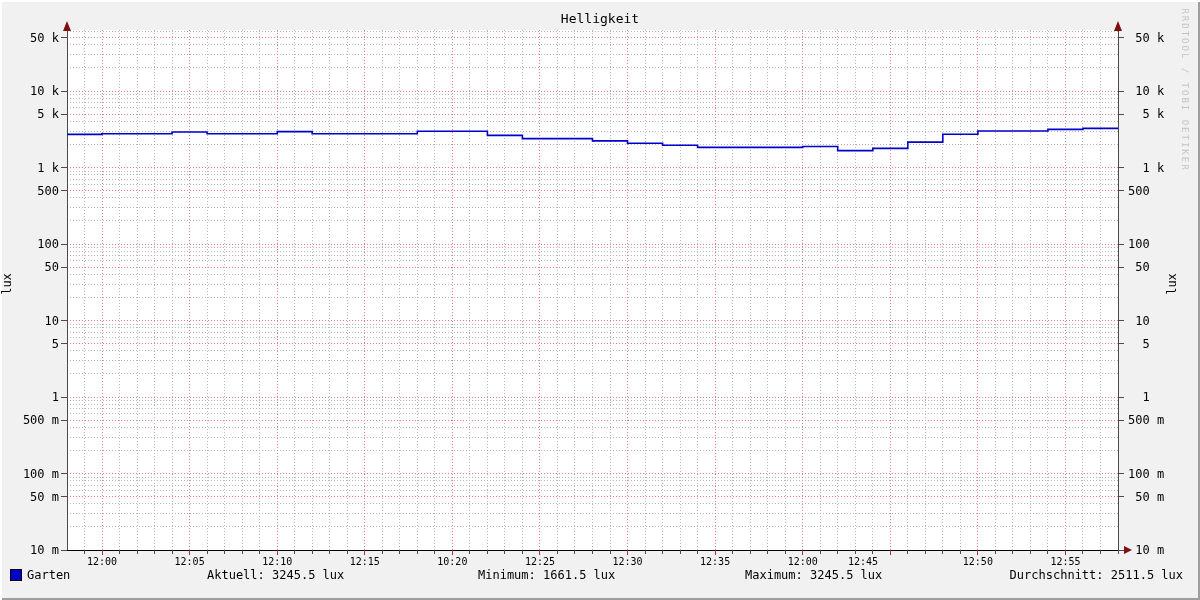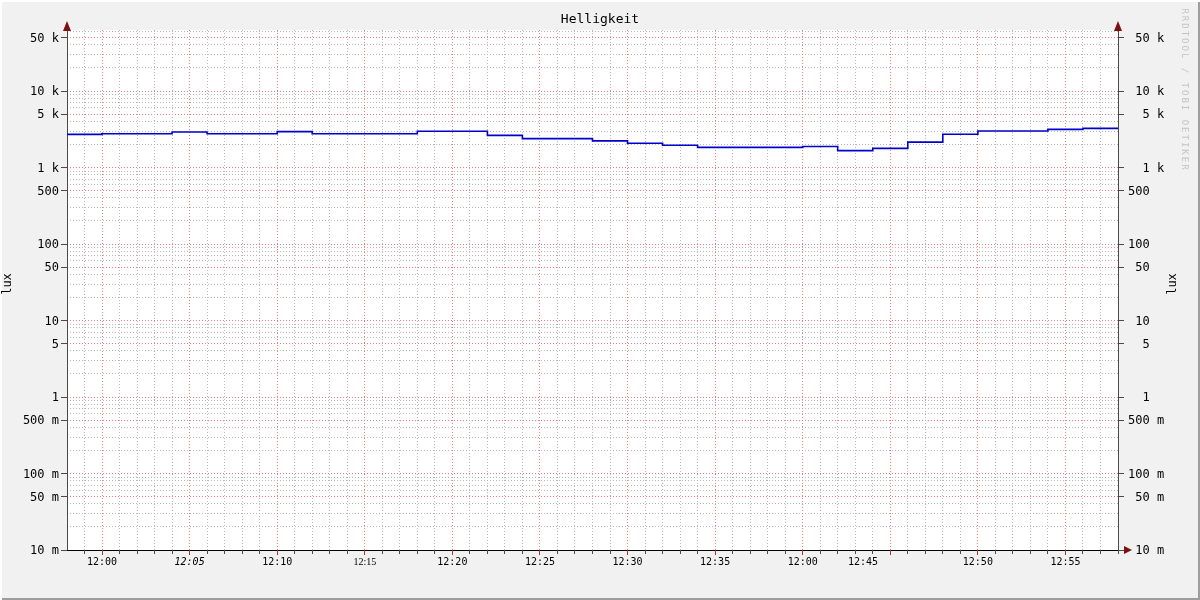--- a/index.html
+++ b/index.html
@@ -247,20 +247,28 @@
       <path d="M67.0,134.4 H102.0 V133.8 H172.1 V132.0 H207.1 V133.7 H277.2 V131.6 H312.2 V133.7 H417.3 V131.3 H487.4 V135.4 H522.4 V138.6 H592.5 V140.9 H627.5 V143.2 H662.6 V145.3 H697.6 V147.4 H802.7 V146.5 H837.7 V150.6 H872.8 V148.4 H907.8 V142.1 H942.8 V134.3 H977.9 V131.0 H1047.9 V129.4 H1083.0 V128.4 H1118" fill="none" stroke="#0000cc" stroke-width="1.6"></path>
     </svg>
 
   <div class="title">Helligkeit</div>
 
   <div class="vlabel" style="left:-4px;top:277px;">lux</div>
   <div class="vlabel" style="left:1161px;top:277px;">lux</div>
 
   <div class="watermark" style="left:1103px;top:85px;">RRDTOOL / TOBI OETIKER</div>
 
+  <div class="legend-row">
+    <span class="swatch" style="background: rgb(0, 0, 200);"></span>
+    <span class="series-name">Garten</span>
+    <span class="stat stat-aktuell">Aktuell: 3245.5 lux</span>
+    <span class="stat stat-minimum">Minimum: 1661.5 lux</span>
+    <span class="stat stat-maximum">Maximum: 3245.5 lux</span>
+    <span class="stat stat-durchschnitt">Durchschnitt: 2511.5 lux</span>
+  </div>
 
 <div class="ylab" style="top: 31.5288px;">50 k</div>
     <div class="ylabr" style="top: 31.5288px;"> 50 k</div>
     <div class="ylab" style="top: 85px;">10 k</div>
     <div class="ylabr" style="top: 85px;"> 10 k</div>
     <div class="ylab" style="top: 108.029px;">5 k</div>
     <div class="ylabr" style="top: 108.029px;">  5 k</div>
     <div class="ylab" style="top: 161.5px;">1 k</div>
     <div class="ylabr" style="top: 161.5px;">  1 k</div>
     <div class="ylab" style="top: 184.529px;">500</div>
@@ -277,24 +285,24 @@
     <div class="ylabr" style="top: 391px;">  1</div>
     <div class="ylab" style="top: 414.029px;">500 m</div>
     <div class="ylabr" style="top: 414.029px;">500 m</div>
     <div class="ylab" style="top: 467.5px;">100 m</div>
     <div class="ylabr" style="top: 467.5px;">100 m</div>
     <div class="ylab" style="top: 490.529px;">50 m</div>
     <div class="ylabr" style="top: 490.529px;"> 50 m</div>
     <div class="ylab" style="top: 544px;">10 m</div>
     <div class="ylabr" style="top: 544px;"> 10 m</div>
     <div class="xlab" style="left: 102.033px;">12:00</div>
-    <div class="xlab" style="left: 189.617px; font-style: italic;">12:05</div>
+    <div class="xlab" style="left: 189.617px;">12:05</div>
     <div class="xlab" style="left: 277.2px;">12:10</div>
-    <div class="xlab" style="left: 364.783px; font-family: Liberation Serif, serif;">12:15</div>
-    <div class="xlab" style="left: 452.367px;">12:20</div>
+    <div class="xlab" style="left: 364.783px;">12:15</div>
+    <div class="xlab" style="left: 452.367px;">10:20</div>
     <div class="xlab" style="left: 539.95px;">12:25</div>
     <div class="xlab" style="left: 627.533px;">12:30</div>
     <div class="xlab" style="left: 715.117px;">12:35</div>
     <div class="xlab" style="left: 802.7px;">12:00</div>
     <div class="xlab" style="left: 863px;">12:45</div>
     <div class="xlab" style="left: 977.867px;">12:50</div>
     <div class="xlab" style="left: 1065.45px;">12:55</div>
   </div>
 
 </body></html>

